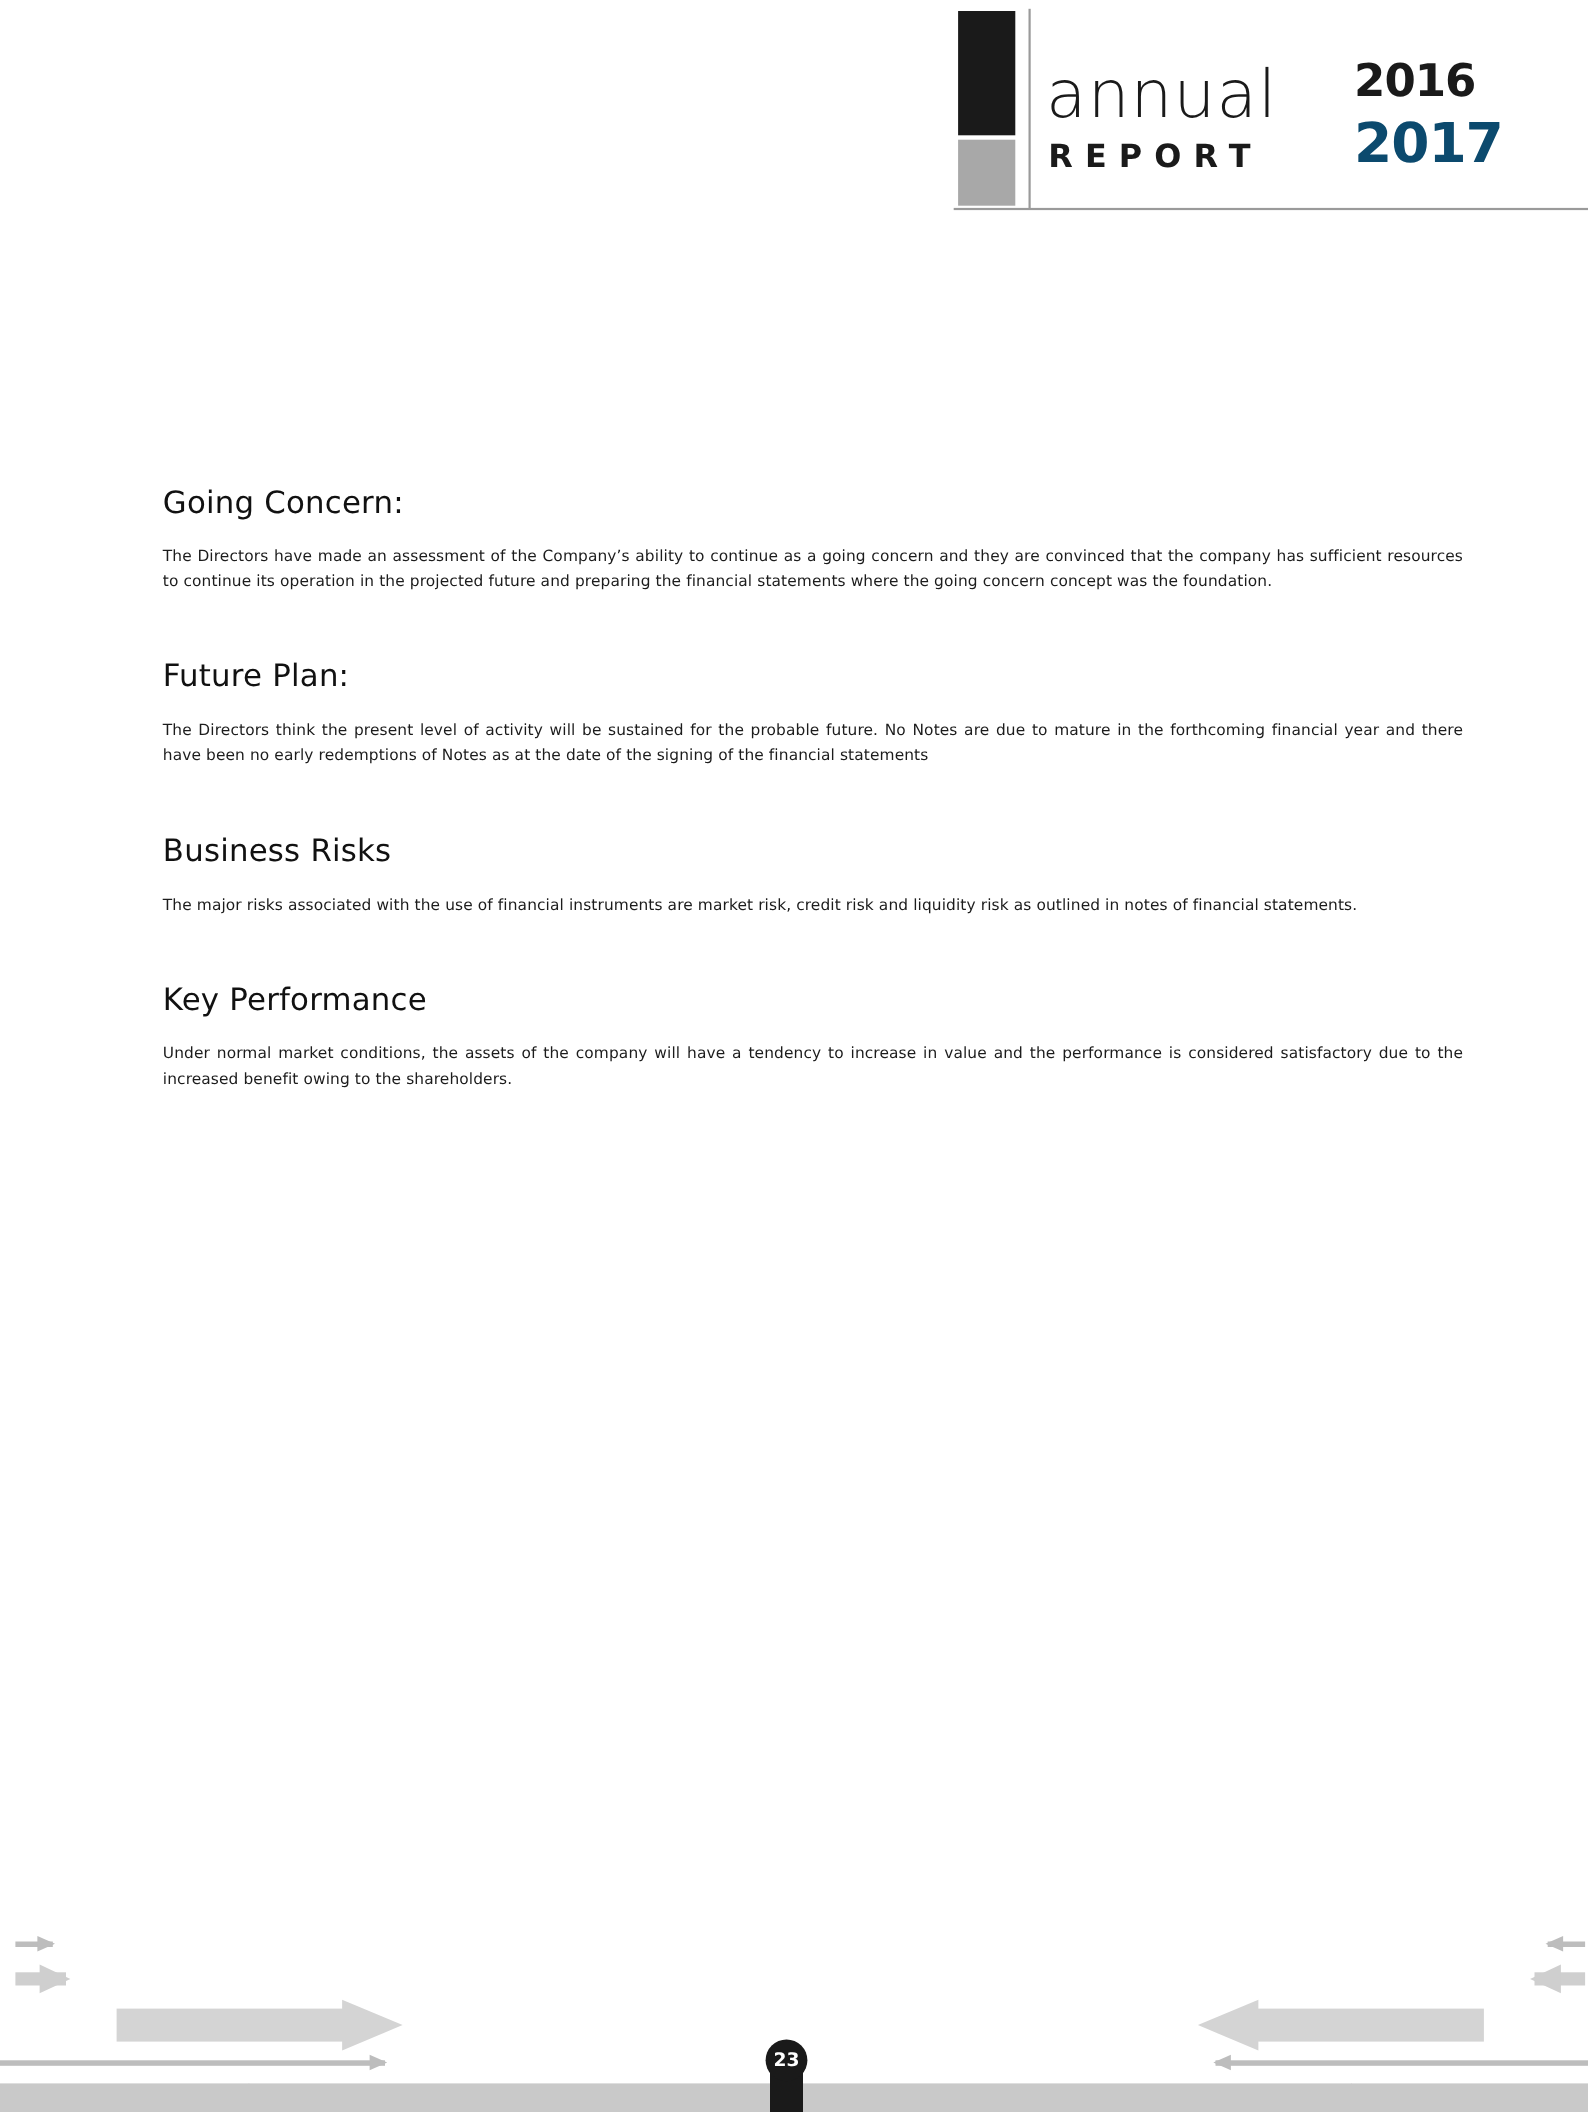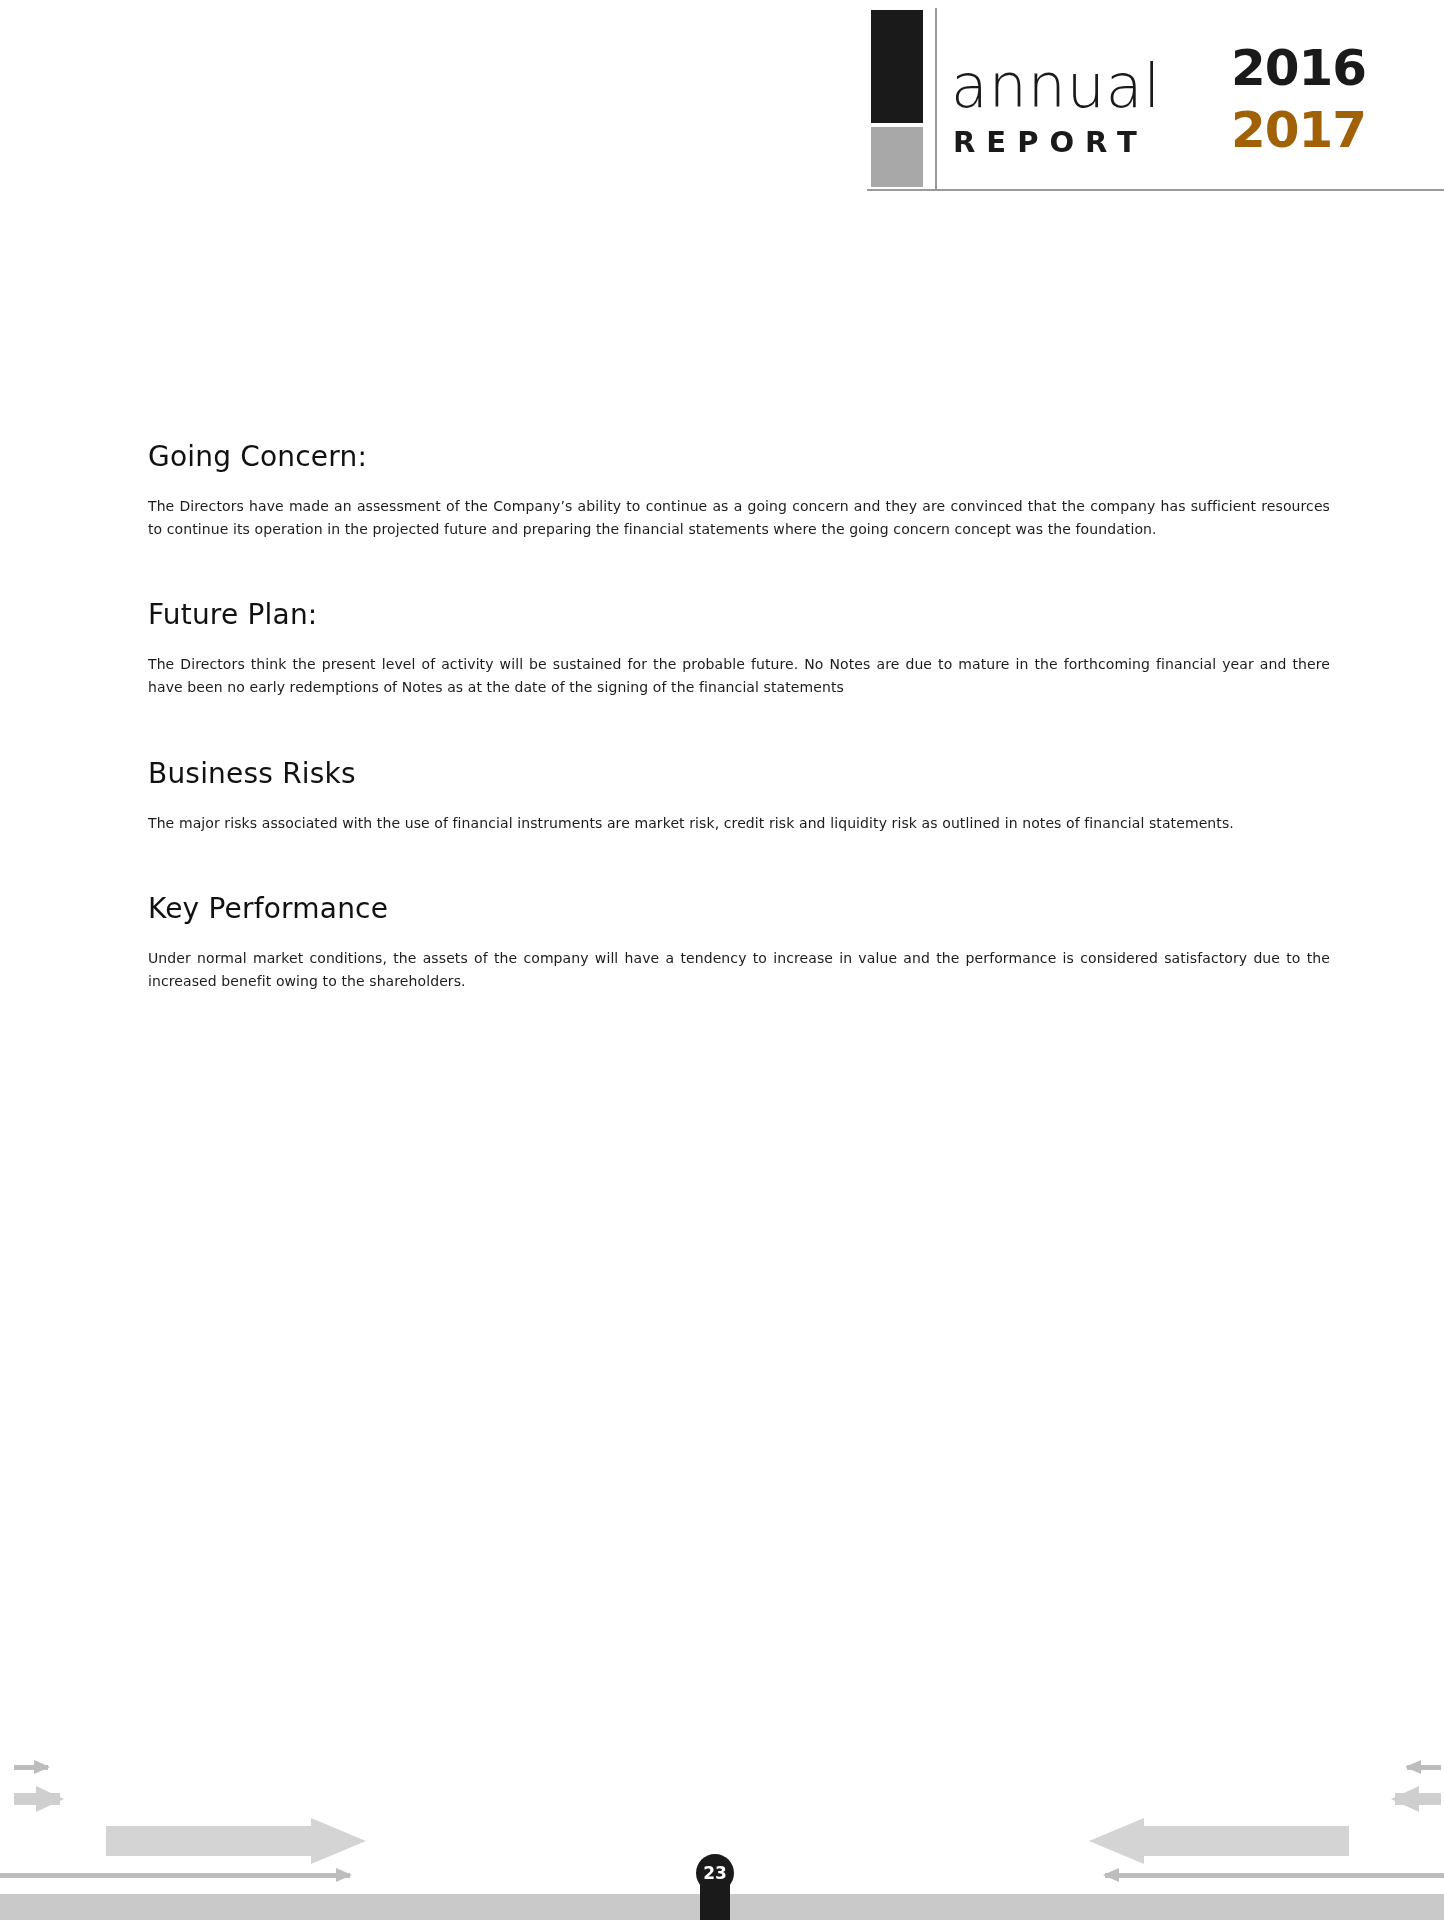--- a/index.html
+++ b/index.html
@@ -75,37 +75,37 @@
     font-family: "DejaVu Sans", sans-serif;
     font-size: 29px;
     font-weight: 700;
     letter-spacing: 11px;
     color: #1a1a1a;
     line-height: 1;
   }
   .logo-year-top {
     position: absolute;
     left: 1192px;
-    top: 43px;
-    font-family: "DejaVu Sans", sans-serif;
-    font-size: 50px;
+    top: 53px;
+    font-family: "DejaVu Sans", sans-serif;
+    font-size: 41px;
     font-weight: 700;
     letter-spacing: -1px;
     color: #1a1a1a;
     line-height: 1;
   }
   .logo-year-bottom {
     position: absolute;
     left: 1192px;
     top: 105px;
     font-family: "DejaVu Sans", sans-serif;
     font-size: 50px;
     font-weight: 700;
     letter-spacing: -1px;
-    color: #a16207;
+    color: #0c4a6e;
     line-height: 1;
   }
 
   
   .content {
     position: absolute;
     left: 148px;
     top: 440px;
     width: 1182px;
   }

